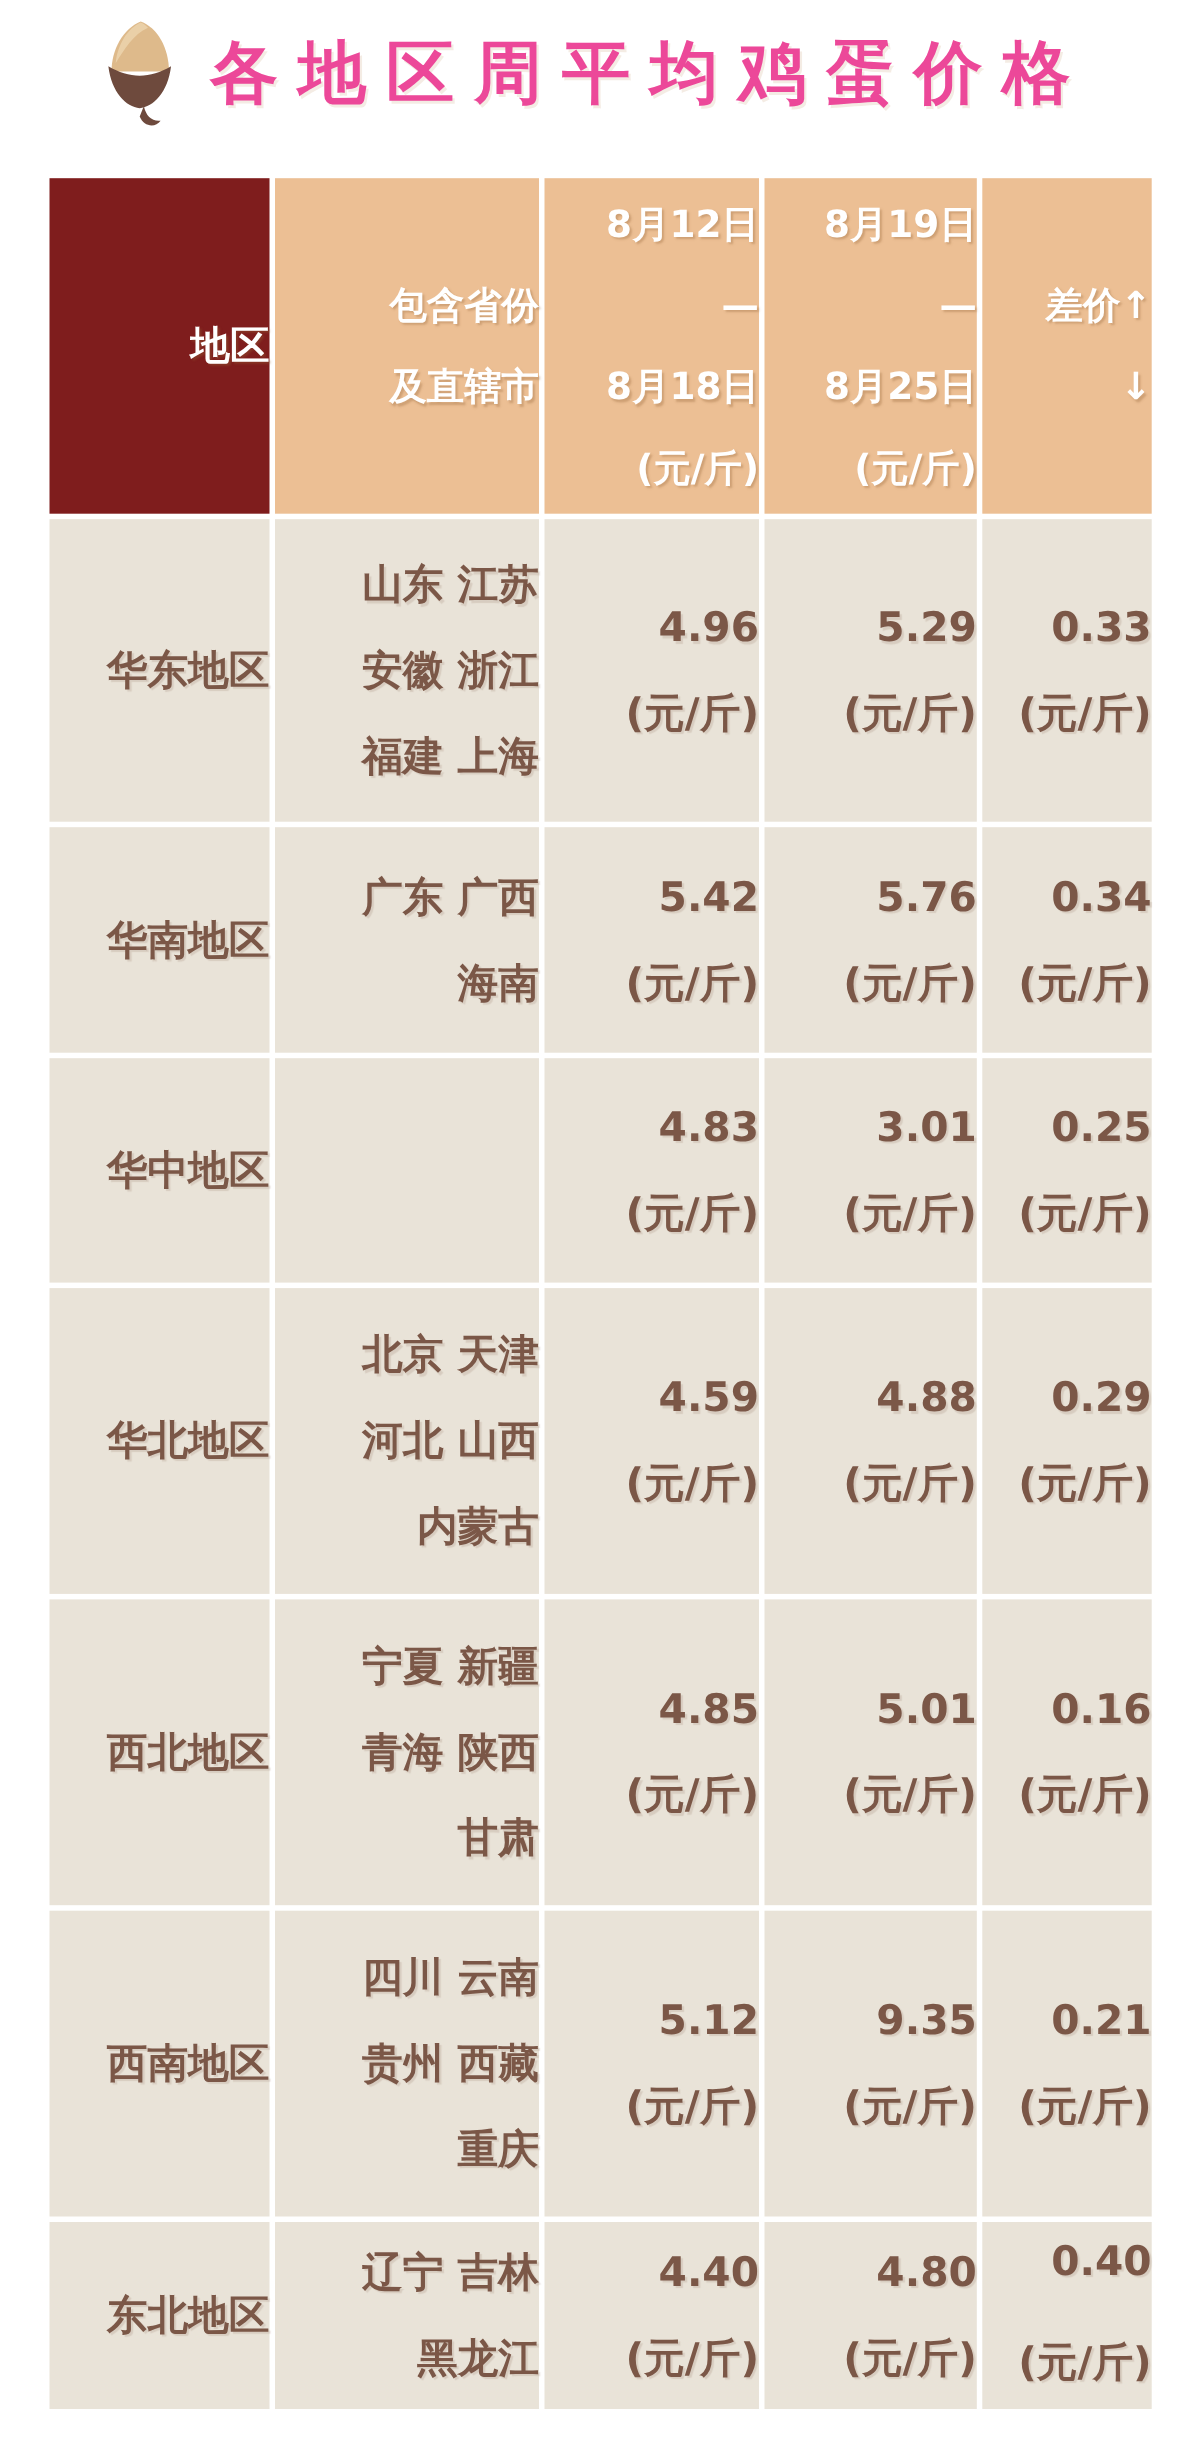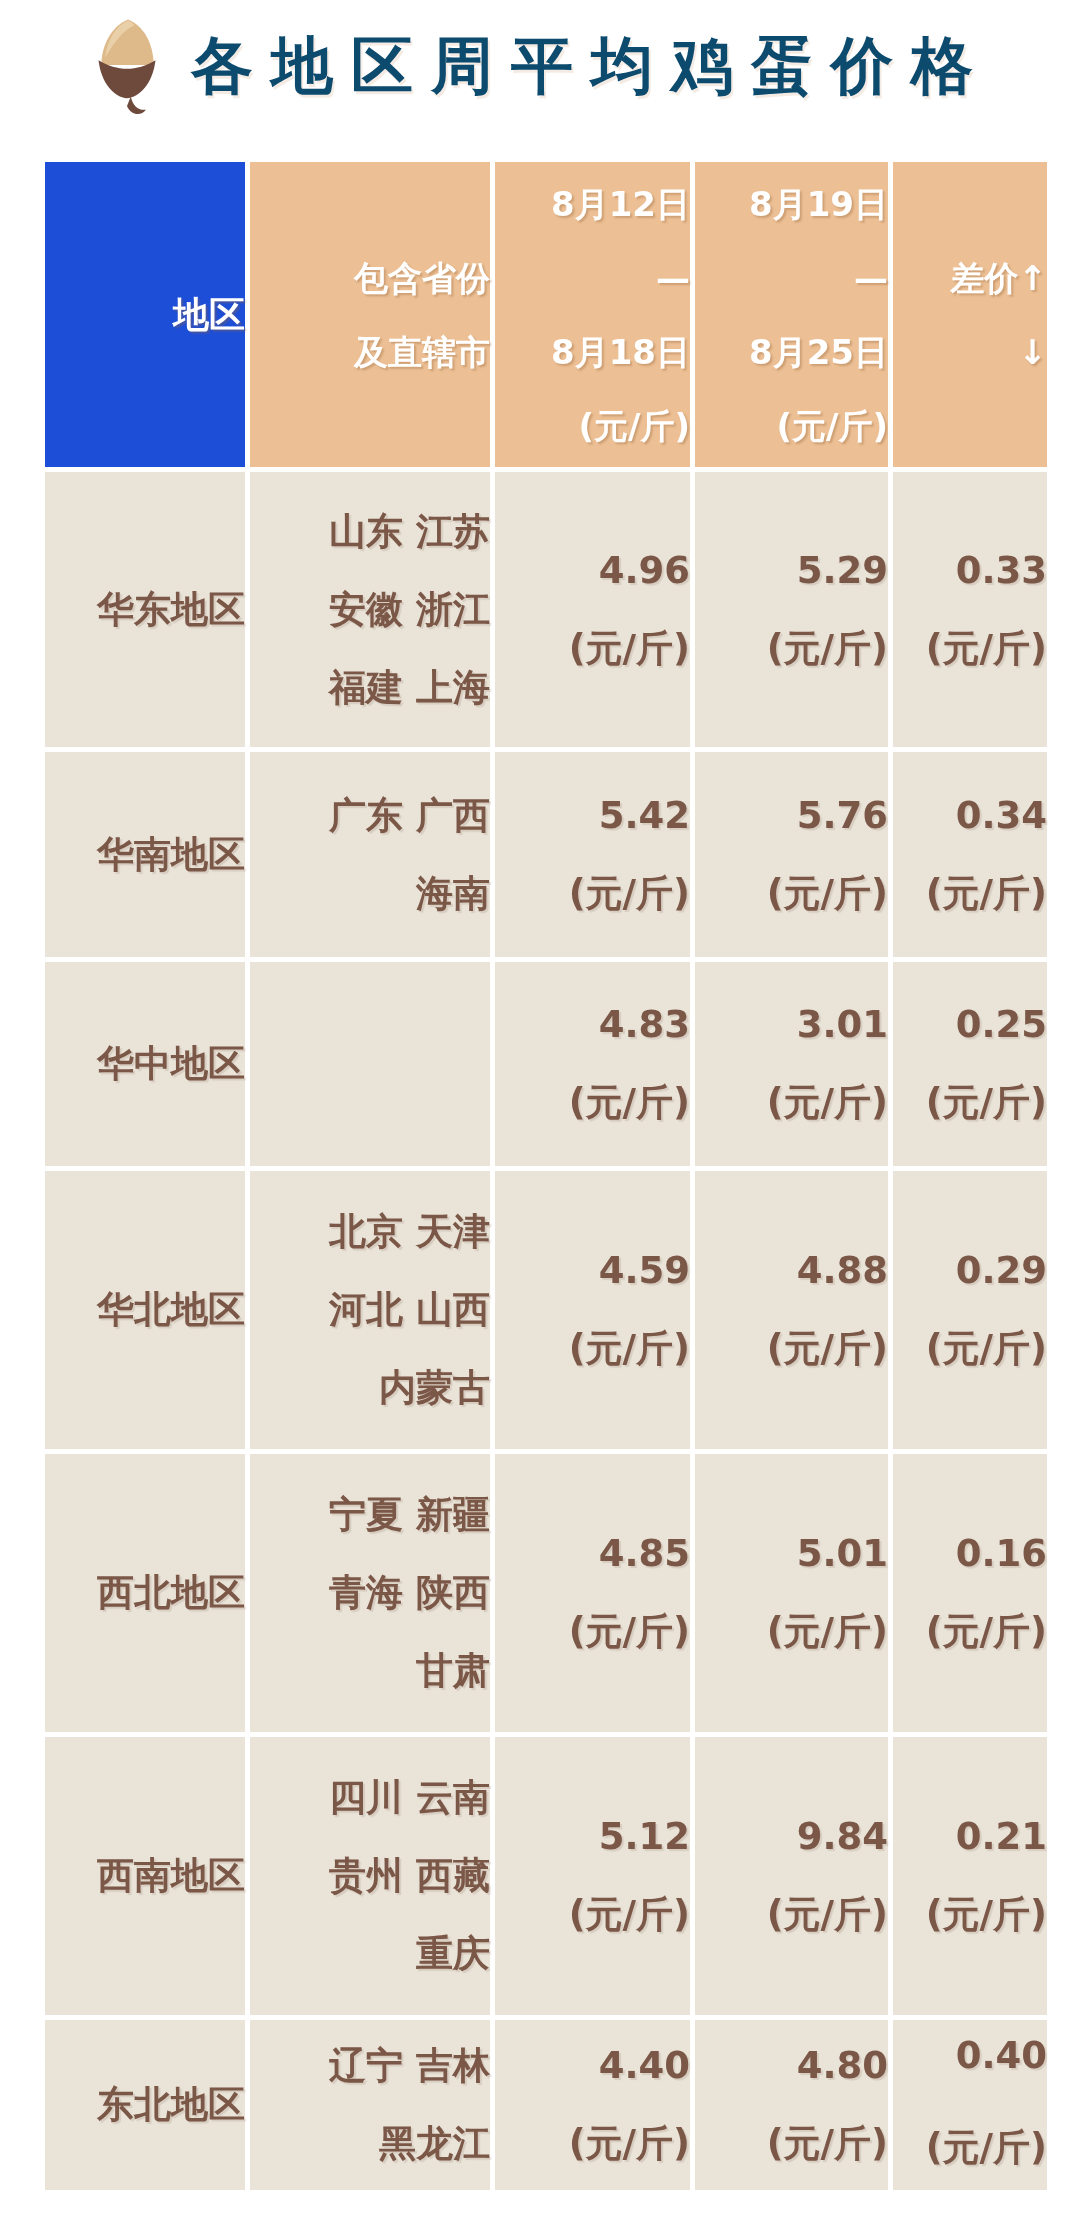--- a/index.html
+++ b/index.html
@@ -9,41 +9,41 @@
     -webkit-font-smoothing:antialiased;
   }
   
   .title-row{
     display:flex;align-items:center;justify-content:center;
     margin-top:16px;height:100px;gap:26px;
   }
   .acorn{width:76px;height:100px;display:inline-block;flex:0 0 auto;}
   .page-title{
     margin:0;font-size:62px;font-weight:bold;letter-spacing:18px;
-    color:#0c4a6e;text-shadow:2px 3px 0 rgba(166,100,31,0.12);
+    color:#ec4899;text-shadow:2px 3px 0 rgba(166,100,31,0.12);
     white-space:nowrap;
   }
   
   .price-table{
     display:grid;
     grid-template-columns:200px 240px 195px 193px 154px;
     grid-template-rows:305px 275px 205px 204px 278px 278px 278px 170px;
     gap:5px;
     margin:46px 0 0 45px;
     width:1002px;
   }
   .cell{
     display:flex;flex-direction:column;align-items:flex-end;justify-content:center;
     text-align:center;font-weight:bold;
   }
   .cell span{display:block;line-height:78px;white-space:nowrap;}
   
   .head{background:#ECBF94;color:#ffffff;font-size:34px;}
   .head span{line-height:74px;text-shadow:2px 2px 2px rgba(150,100,55,0.35);}
-  .head-region{background:#1d4ed8;font-size:36px;}
+  .head-region{background:#7f1d1d;font-size:36px;}
   
   .body-cell{background:#E9E3D8;color:#7B5747;font-size:37px;}
   .body-cell span{text-shadow:2px 2px 1px rgba(123,87,71,0.16);}
   .spread{justify-content:space-between;padding:14px 0 20px 0;box-sizing:border-box;gap:29px;}
   .spread span{line-height:44px;}
 </style>
 </head>
 <body>
 
 <div>
@@ -193,21 +193,21 @@
     <div class="cell body-cell">
       <span>四川  云南</span>
       <span>贵州  西藏</span>
       <span>重庆</span>
     </div>
     <div class="cell body-cell">
       <span>5.12</span>
       <span>(元/斤)</span>
     </div>
     <div class="cell body-cell">
-      <span>9.84</span>
+      <span>9.35</span>
       <span>(元/斤)</span>
     </div>
     <div class="cell body-cell">
       <span>0.21</span>
       <span>(元/斤)</span>
     </div>
 
     <div class="cell body-cell">
       <span>东北地区</span>
     </div>

